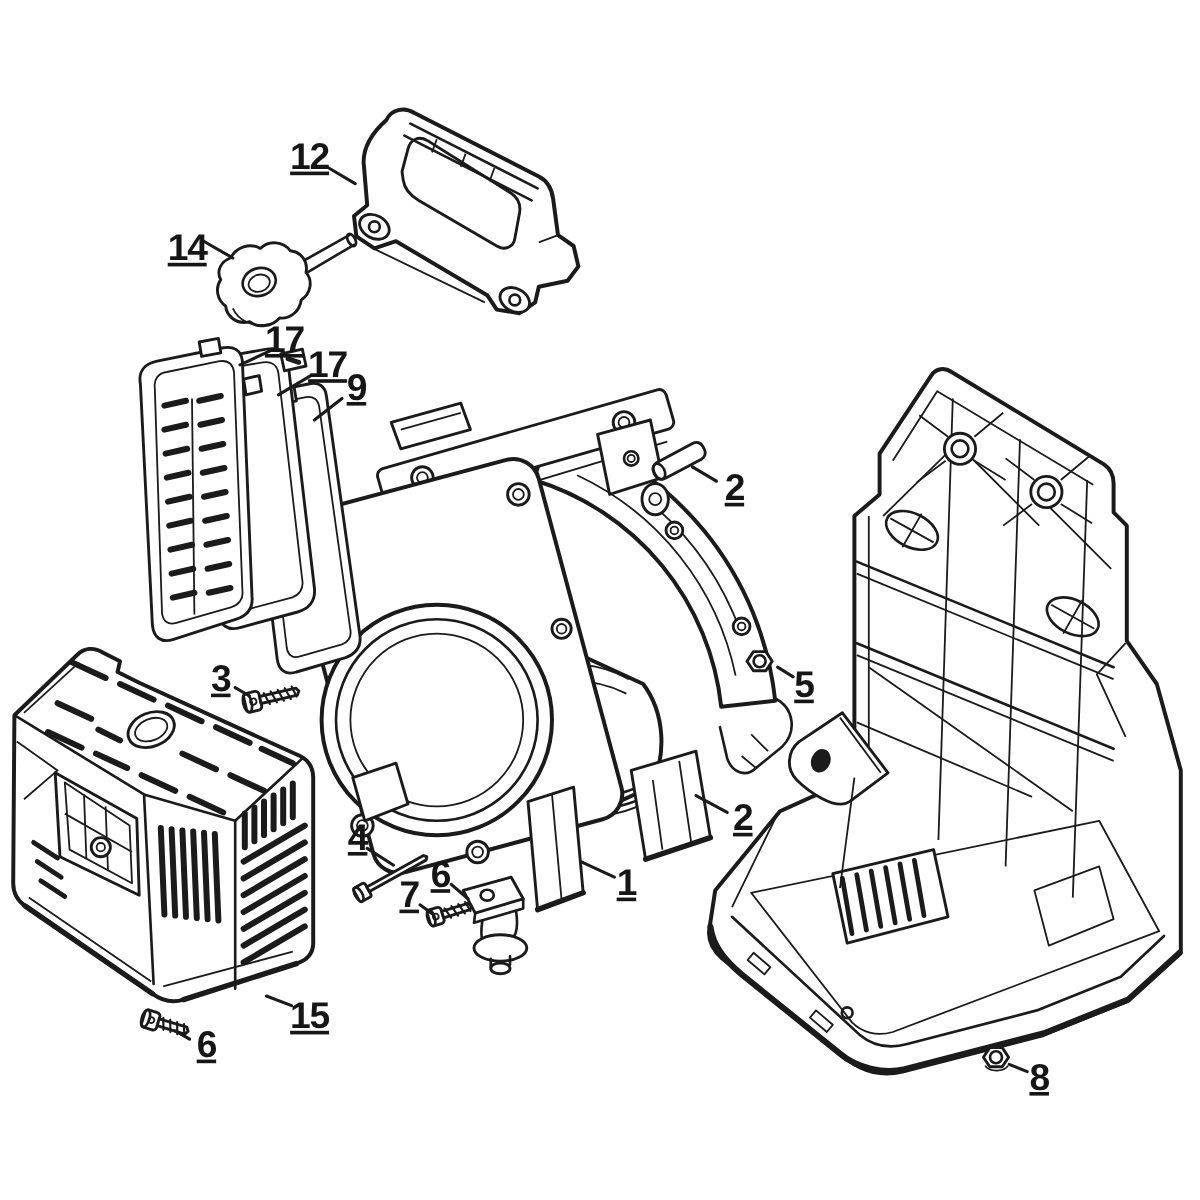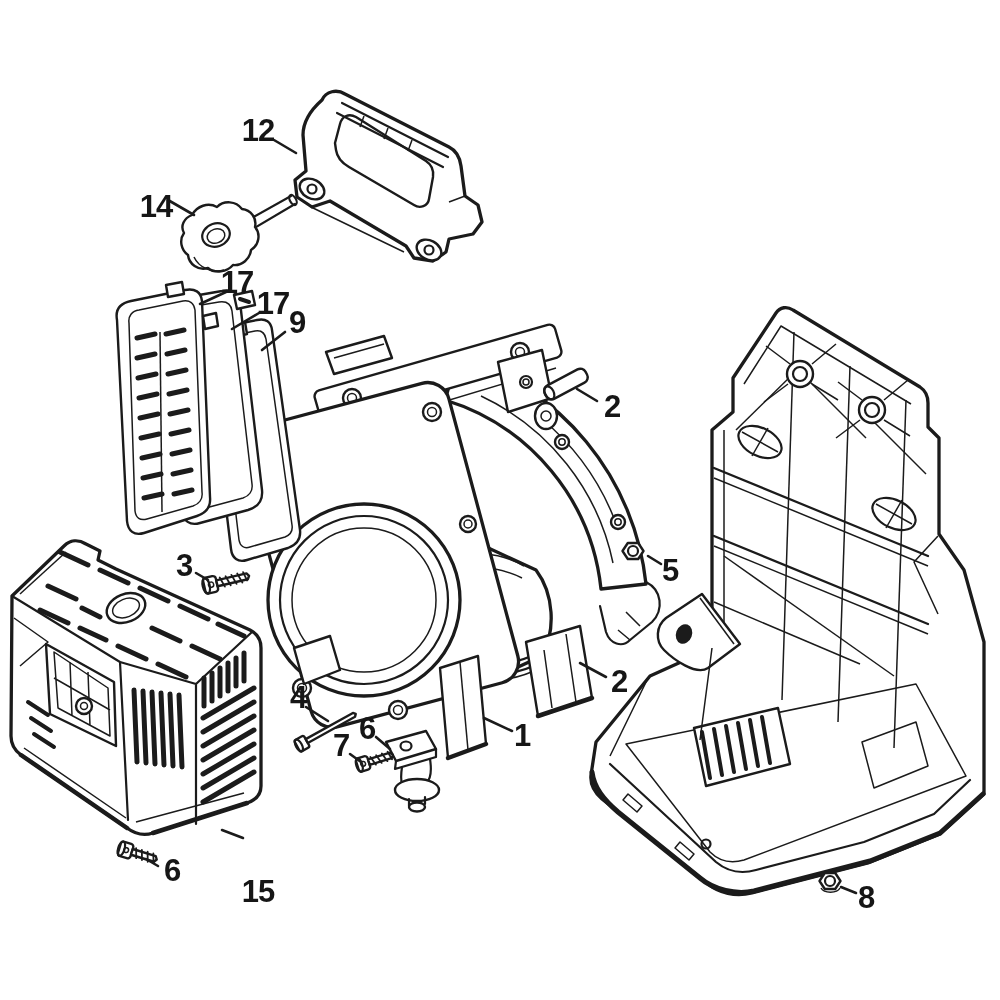--- a/index.html
+++ b/index.html
@@ -1,21 +1,21 @@
 <!DOCTYPE html>
 <html><head>
 <meta charset="utf-8">
 <style>
   html,body{margin:0;padding:0;background:#ffffff;}
   #stage{position:relative;width:1000px;height:1000px;background:#ffffff;overflow:hidden;
          font-family:"Liberation Sans",sans-serif;}
   #art{position:absolute;left:0;top:0;}
   .callout{position:absolute;transform:translate(-50%,-50%);
            font:700 31px "Liberation Sans",sans-serif;color:#161616;letter-spacing:-1px;
-           user-select:none;}
+           user-select:none;text-decoration:underline;}
   
   .o  {fill:#ffffff;stroke:#1b1b1b;stroke-width:2.4;stroke-linejoin:round;stroke-linecap:round;}
   .o3 {fill:#ffffff;stroke:#1b1b1b;stroke-width:3.3;stroke-linejoin:round;stroke-linecap:round;}
   .l  {fill:none;stroke:#1b1b1b;stroke-width:2.2;stroke-linejoin:round;stroke-linecap:round;}
   .t  {fill:none;stroke:#1b1b1b;stroke-width:1.5;stroke-linejoin:round;}
   .s  {fill:none;stroke:#1b1b1b;stroke-width:5;stroke-linecap:round;}
   .s4 {fill:none;stroke:#1b1b1b;stroke-width:4;stroke-linecap:round;}
   .thin{fill:none;stroke:#1b1b1b;stroke-width:1.8;stroke-linecap:round;}
   .dk {fill:#1b1b1b;stroke:none;}
   .ldr{stroke:#1b1b1b;stroke-width:2.6;stroke-linecap:round;}
@@ -318,15 +318,15 @@
   <div class="callout" style="left:670px;top:571px">5</div>
   <div class="callout" style="left:367px;top:729px">6</div>
   <div class="callout" style="left:341px;top:746px">7</div>
   <div class="callout" style="left:866px;top:898px">8</div>
   <div class="callout" style="left:297px;top:323px">9</div>
   <div class="callout" style="left:273px;top:304px">17</div>
   <div class="callout" style="left:237px;top:283px">17</div>
   <div class="callout" style="left:258px;top:131px">12</div>
   <div class="callout" style="left:612px;top:407px">2</div>
   <div class="callout" style="left:156px;top:207px">14</div>
-  <div class="callout" style="left:258px;top:892px">15</div>
+  <div class="callout" style="left:258px;top:847px">15</div>
   <div class="callout" style="left:172px;top:871px">6</div>
 </div>
 
 </body></html>

